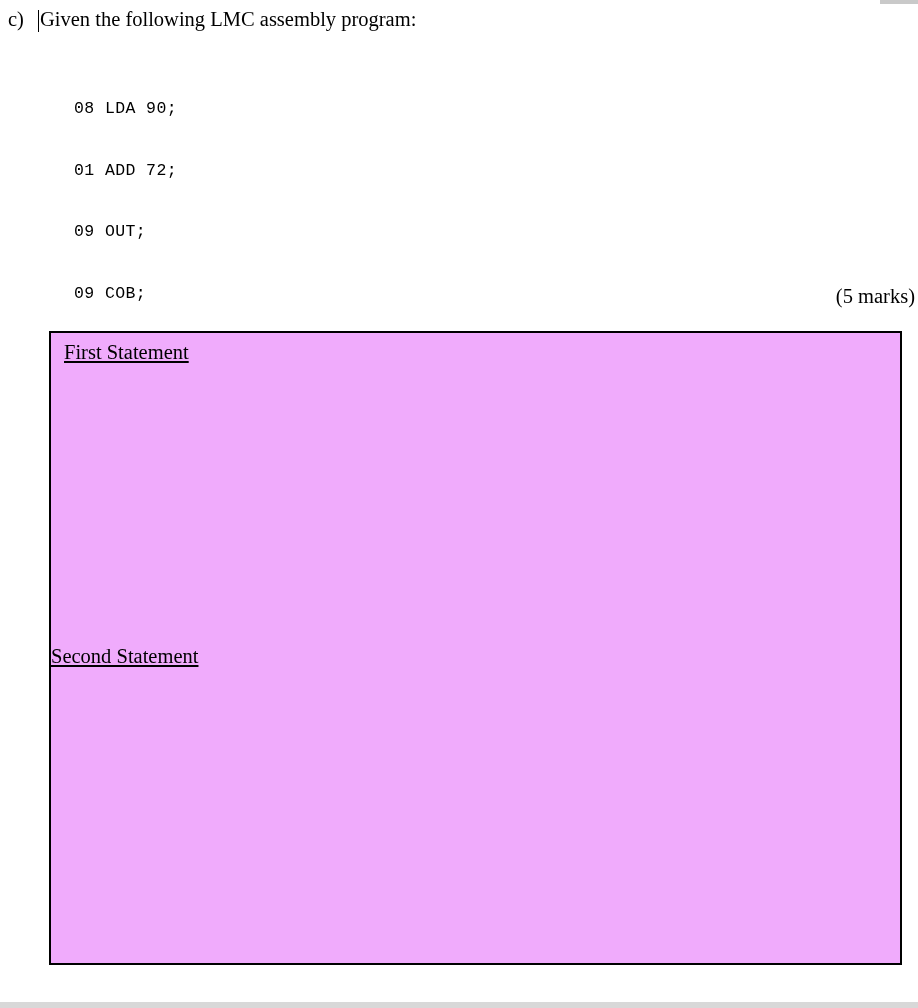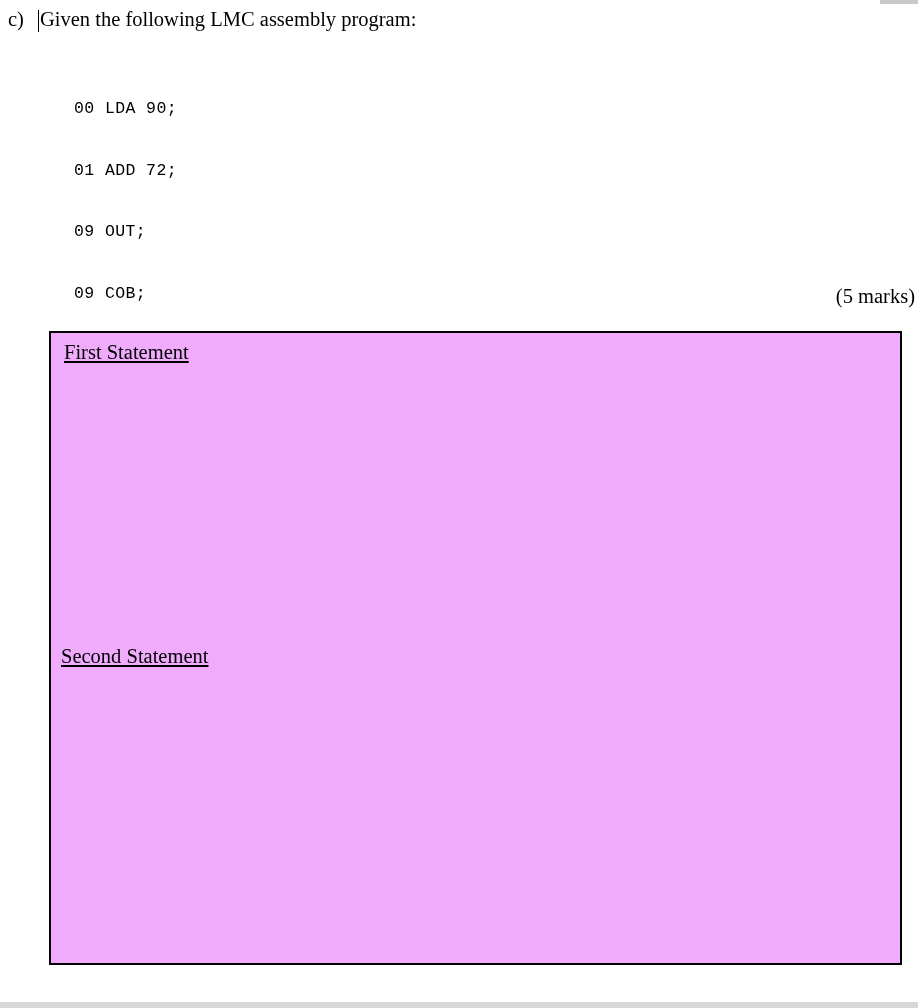--- a/index.html
+++ b/index.html
@@ -119,40 +119,40 @@
     line-height: 26px;
     text-decoration: underline;
     text-underline-offset: 2px;
   }
   .heading-first {
     top: 6px;
     left: 13px;
   }
   .heading-second {
     top: 310px;
-    left: 10px;
+    left: 0;
   }
 </style>
 </head>
 <body>
 
 <div class="page">
 
   <div class="scan-edge-top"></div>
 
   <div class="question-row">
     <div class="q-label">c)</div>
     <div class="q-stem-wrap">
       <span class="caret"></span>
       <span class="q-stem">Given the following LMC assembly program:</span>
     </div>
   </div>
 
   <div class="code-block">
-    <span class="code-line">00 LDA 90;</span>
+    <span class="code-line">08 LDA 90;</span>
     <span class="code-line">01 ADD 72;</span>
     <span class="code-line">09 OUT;</span>
     <span class="code-line">09 COB;</span>
     <span class="code-line">90 DAT 11;</span>
     <span class="code-line">91 DAT 12;</span>
   </div>
 
 
   <div class="marks">(5 marks)</div>
 

